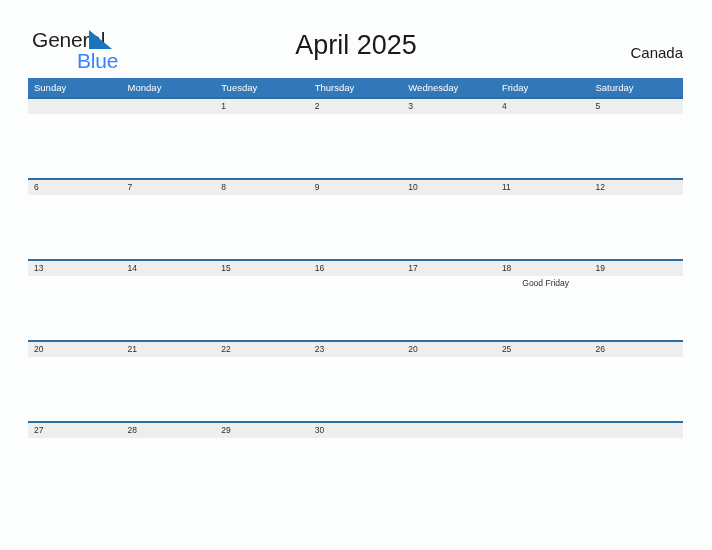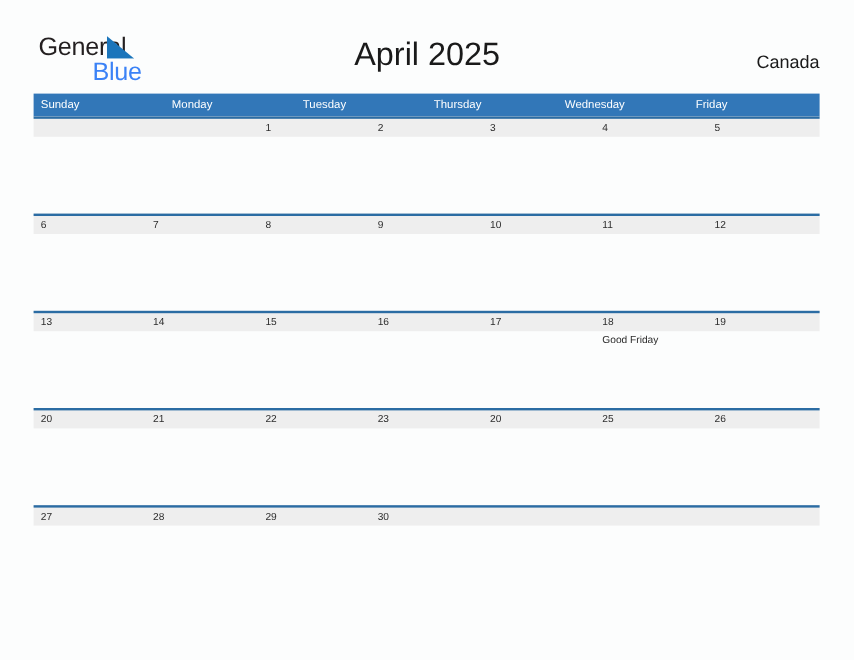--- a/index.html
+++ b/index.html
@@ -122,20 +122,21 @@
     height: 15px;
     background: #eeeeee;
     border-top: 2px solid #2b6ca3;
     box-sizing: content-box;
   }
   .week-body {
     display: flex;
     width: 655px;
     height: 82px;
     background: transparent;
+    text-align: center;
   }
   .day-num {
     flex: 1 1 0;
     box-sizing: border-box;
     padding-left: 6px;
     font-size: 8.5px;
     line-height: 15px;
     color: #2d2d2d;
     font-family: "Liberation Sans", sans-serif;
   }
@@ -174,20 +175,21 @@
 
   <div class="calendar">
 
     <div class="weekday-row">
       <div class="weekday">Sunday</div>
       <div class="weekday">Monday</div>
       <div class="weekday">Tuesday</div>
       <div class="weekday">Thursday</div>
       <div class="weekday">Wednesday</div>
       <div class="weekday">Friday</div>
+      <div class="weekday">Saturday</div>
     </div>
 
     <div id="weeks-container">
         <div class="week-row">
           <div class="week-band">
             <div class="day-num"></div>
             <div class="day-num"></div>
             <div class="day-num">1</div>
             <div class="day-num">2</div>
             <div class="day-num">3</div>

